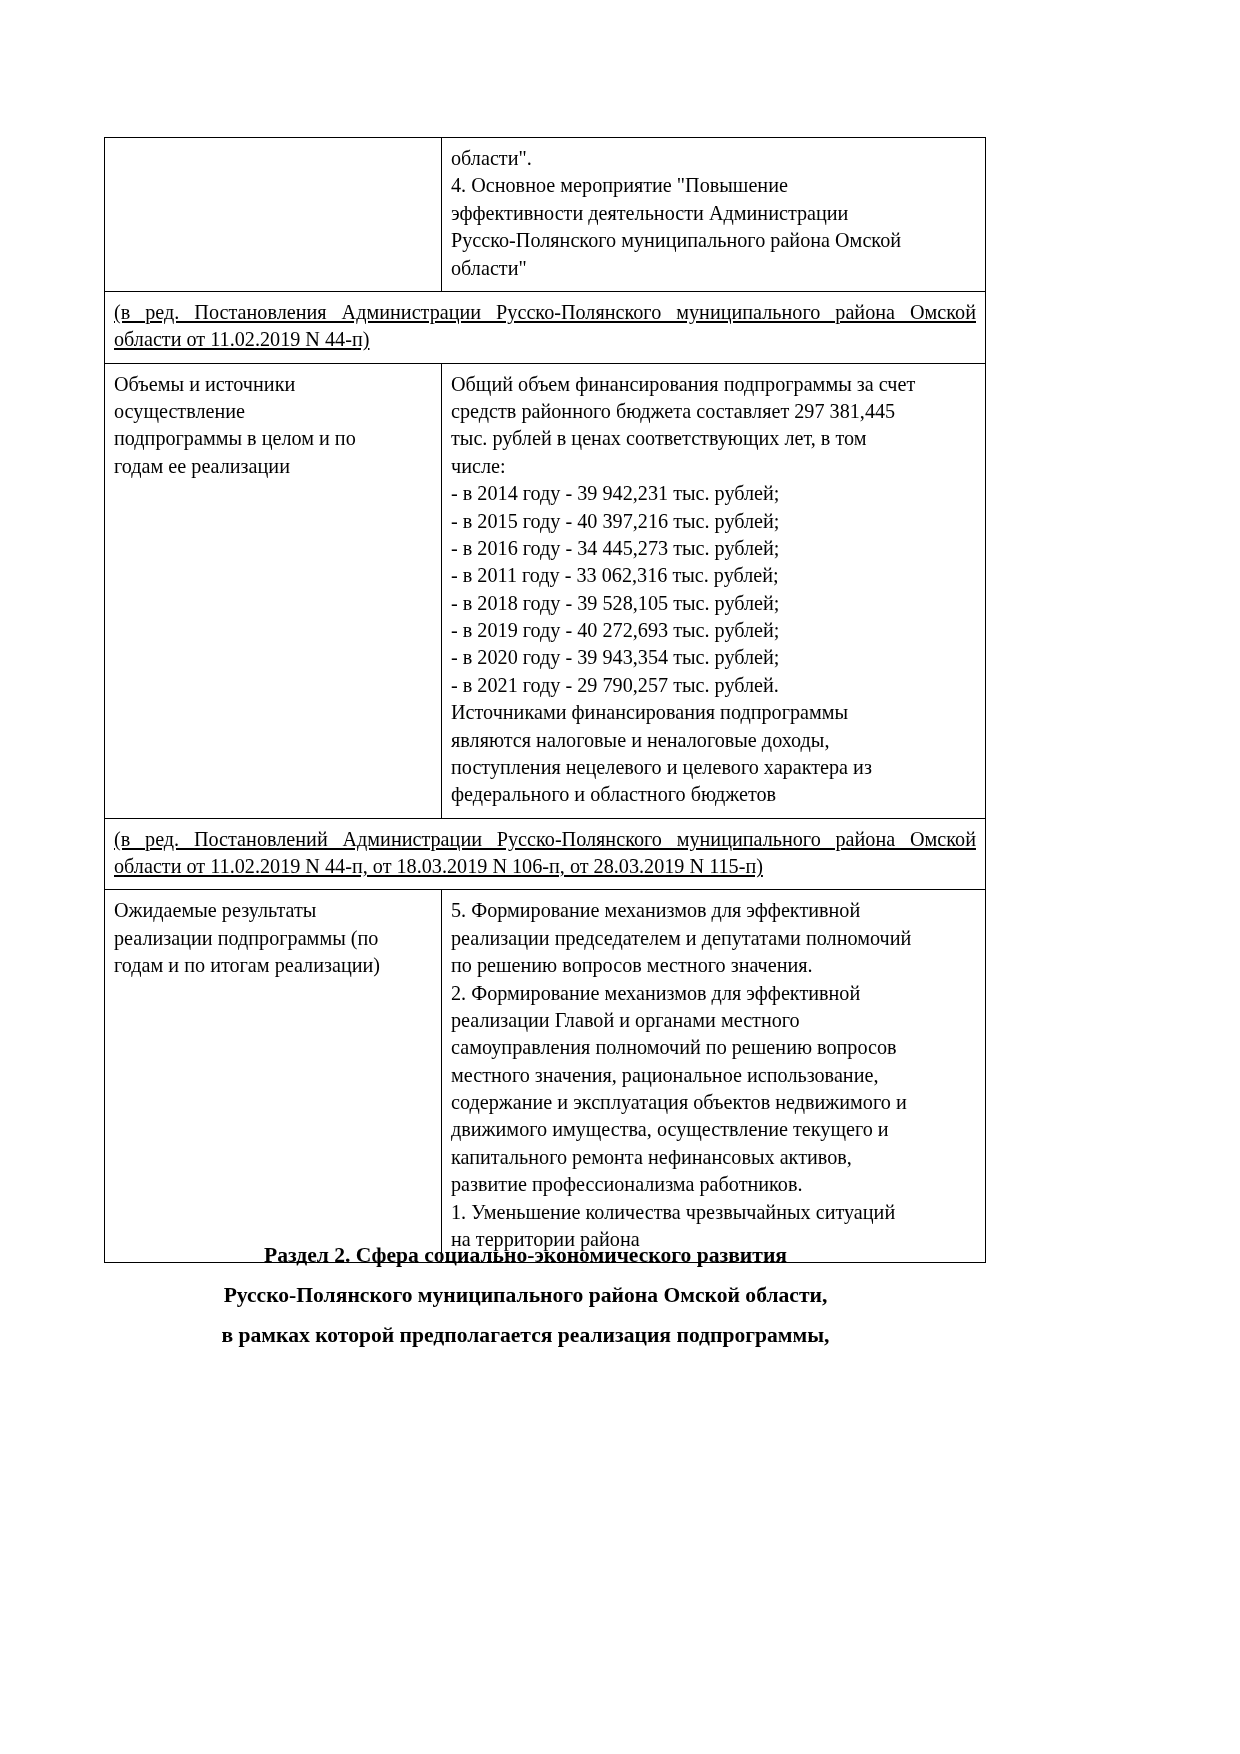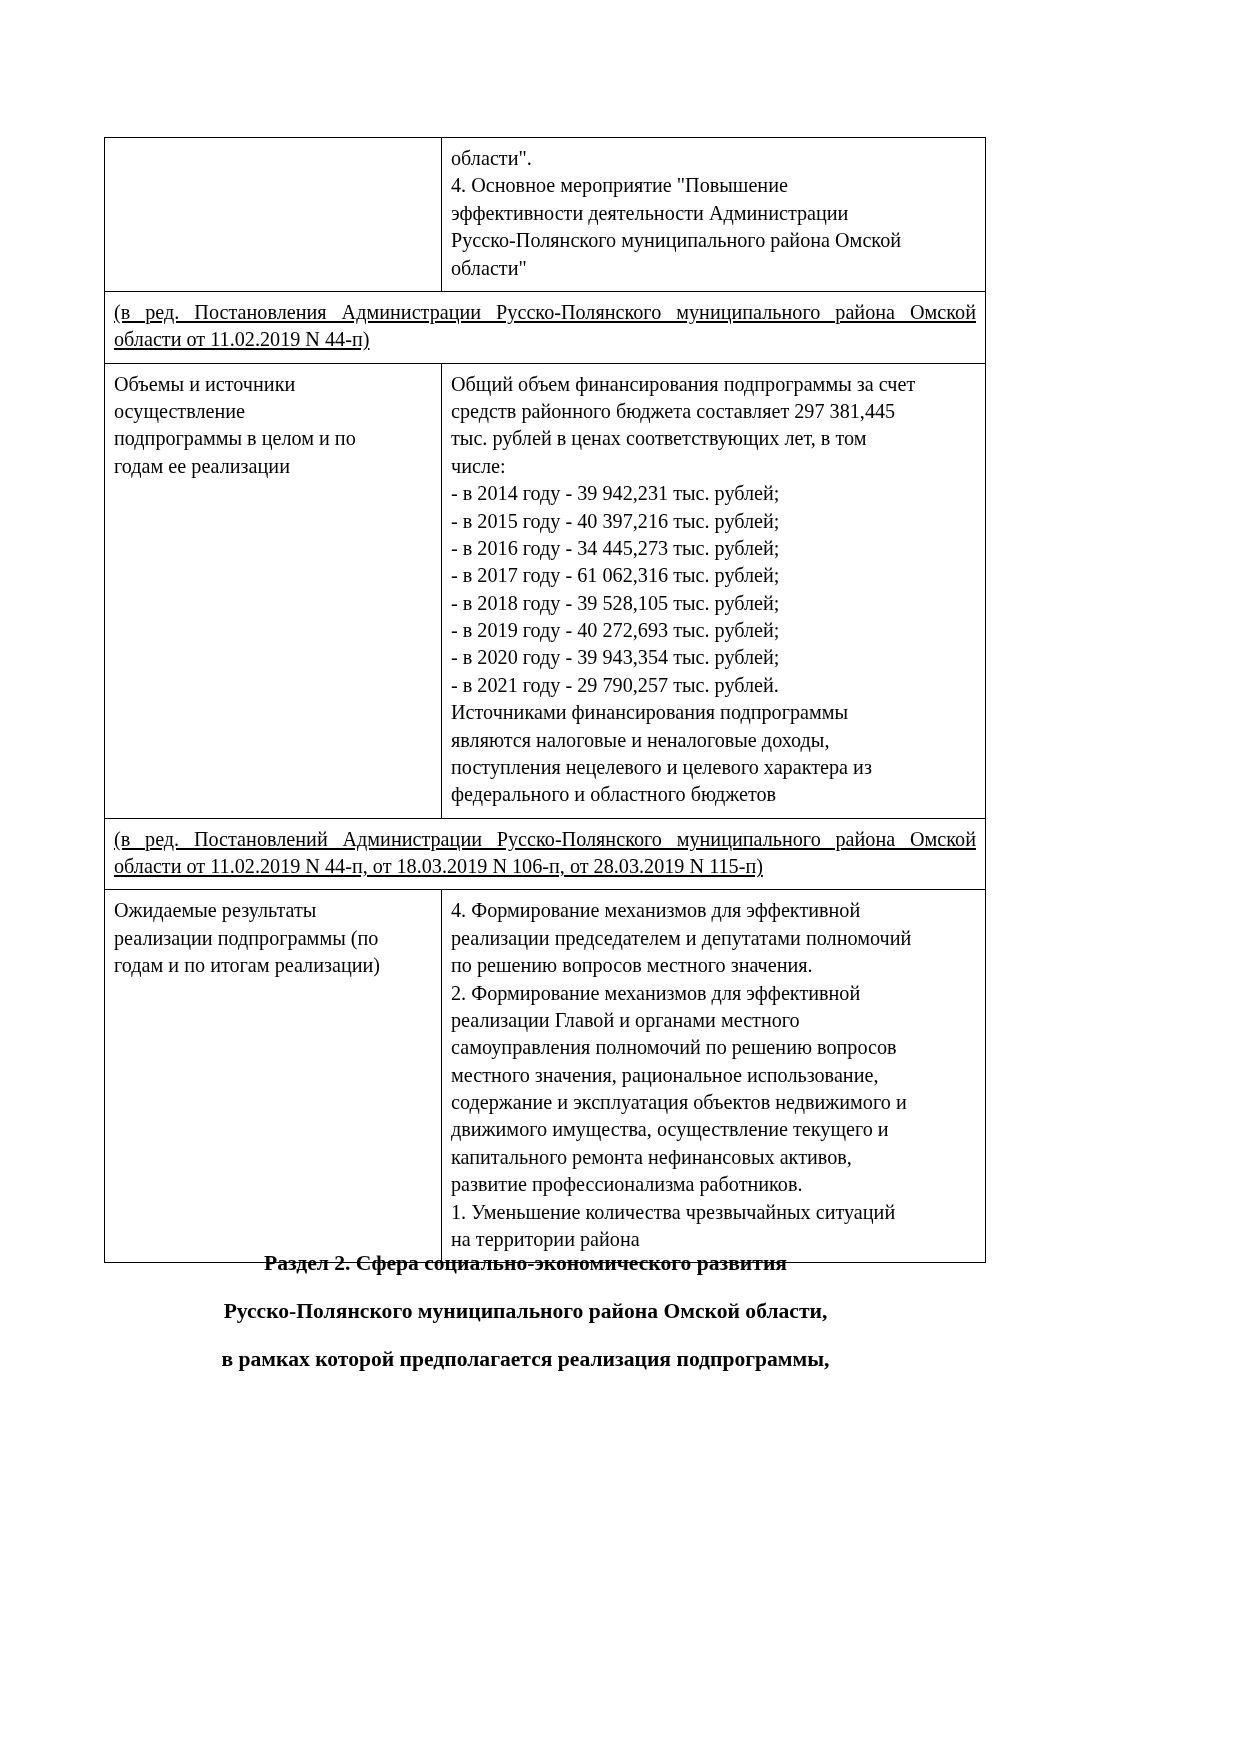--- a/index.html
+++ b/index.html
@@ -54,21 +54,21 @@
     position: absolute;
     left: 104px;
     top: 1232px;
     width: 843px;
     text-align: center;
     font-weight: bold;
     font-size: 21.6px;
     line-height: 1.48;
   }
   .heading-block p {
-    margin: 16px;
+    margin: 8px;
     padding: 0;
   }
 </style>
 </head>
 <body>
 
 <div class="page">
 
   <table class="doc-table">
     <tbody>
@@ -105,21 +105,21 @@
         </td>
         <td class="col-right">
           <div class="cell-lines">
             <p>Общий объем финансирования подпрограммы за счет</p>
             <p>средств районного бюджета составляет 297 381,445</p>
             <p>тыс. рублей в ценах соответствующих лет, в том</p>
             <p>числе:</p>
             <p>- в 2014 году - 39 942,231 тыс. рублей;</p>
             <p>- в 2015 году - 40 397,216 тыс. рублей;</p>
             <p>- в 2016 году - 34 445,273 тыс. рублей;</p>
-            <p>- в 2017 году - 61 062,316 тыс. рублей;</p>
+            <p>- в 2011 году - 33 062,316 тыс. рублей;</p>
             <p>- в 2018 году - 39 528,105 тыс. рублей;</p>
             <p>- в 2019 году - 40 272,693 тыс. рублей;</p>
             <p>- в 2020 году - 39 943,354 тыс. рублей;</p>
             <p>- в 2021 году - 29 790,257 тыс. рублей.</p>
             <p>Источниками финансирования подпрограммы</p>
             <p>являются налоговые и неналоговые доходы,</p>
             <p>поступления нецелевого и целевого характера из</p>
             <p>федерального и областного бюджетов</p>
           </div>
         </td>
@@ -134,21 +134,21 @@
       <tr>
         <td class="col-left">
           <div class="cell-lines">
             <p>Ожидаемые результаты</p>
             <p>реализации подпрограммы (по</p>
             <p>годам и по итогам реализации)</p>
           </div>
         </td>
         <td class="col-right">
           <div class="cell-lines">
-            <p>4. Формирование механизмов для эффективной</p>
+            <p>5. Формирование механизмов для эффективной</p>
             <p>реализации председателем и депутатами полномочий</p>
             <p>по решению вопросов местного значения.</p>
             <p>2. Формирование механизмов для эффективной</p>
             <p>реализации Главой и органами местного</p>
             <p>самоуправления полномочий по решению вопросов</p>
             <p>местного значения, рациональное использование,</p>
             <p>содержание и эксплуатация объектов недвижимого и</p>
             <p>движимого имущества, осуществление текущего и</p>
             <p>капитального ремонта нефинансовых активов,</p>
             <p>развитие профессионализма работников.</p>

